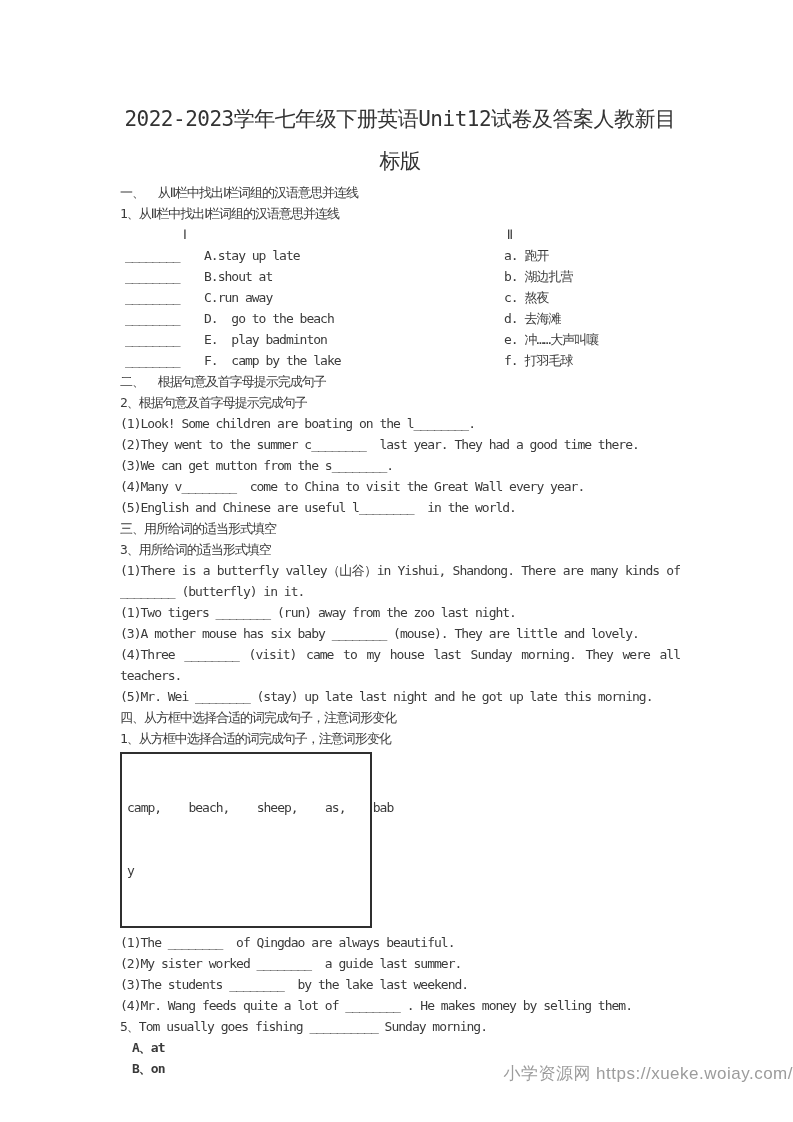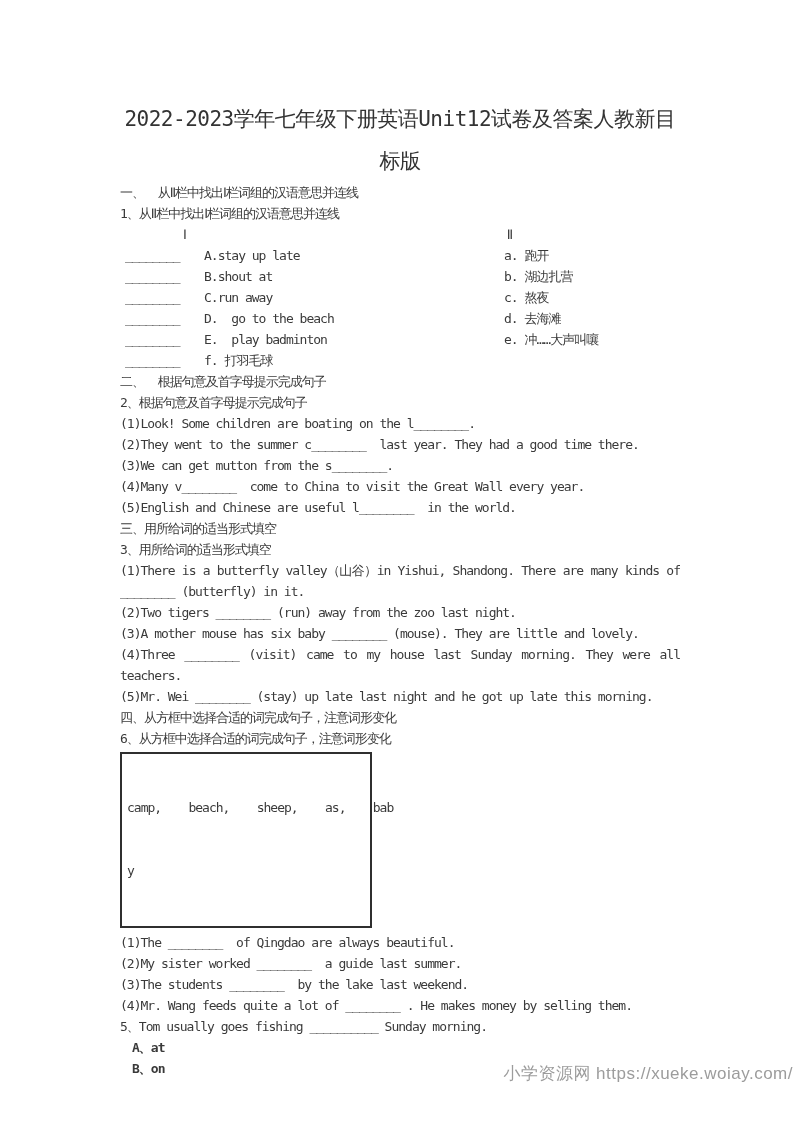--- a/index.html
+++ b/index.html
@@ -117,41 +117,42 @@
       <span>D.  go to the beach</span>
       <span>d. 去海滩</span>
     </div>
     <div class="match-row">
       <span>________</span>
       <span>E.  play badminton</span>
       <span>e. 冲……大声叫嚷</span>
     </div>
     <div class="match-row">
       <span>________</span>
+      <span>F.  camp by the lake</span>
       <span>f. 打羽毛球</span>
     </div>
 
     <p>二、  根据句意及首字母提示完成句子</p>
     <p>2、根据句意及首字母提示完成句子</p>
     <p>(1)Look! Some children are boating on the l________.</p>
     <p>(2)They went to the summer c________  last year. They had a good time there.</p>
     <p>(3)We can get mutton from the s________.</p>
     <p>(4)Many v________  come to China to visit the Great Wall every year.</p>
     <p>(5)English and Chinese are useful l________  in the world.</p>
 
     <p>三、用所给词的适当形式填空</p>
     <p>3、用所给词的适当形式填空</p>
     <p>(1)There is a butterfly valley（山谷）in Yishui, Shandong. There are many kinds of ________ (butterfly) in it.</p>
-    <p>(2)Two tigers ________ (run) away from the zoo last night.</p>
+    <p>(1)Two tigers ________ (run) away from the zoo last night.</p>
     <p>(3)A mother mouse has six baby ________ (mouse). They are little and lovely.</p>
     <p>(4)Three ________ (visit) came to my house last Sunday morning. They were all teachers.</p>
     <p>(5)Mr. Wei ________ (stay) up late last night and he got up late this morning.</p>
 
     <p>四、从方框中选择合适的词完成句子，注意词形变化</p>
-    <p>6、从方框中选择合适的词完成句子，注意词形变化</p>
+    <p>1、从方框中选择合适的词完成句子，注意词形变化</p>
     <div class="word-box">
       <div>camp,    beach,    sheep,    as,    bab</div>
       <div>y</div>
     </div>
     <p>(1)The ________  of Qingdao are always beautiful.</p>
     <p>(2)My sister worked ________  a guide last summer.</p>
     <p>(3)The students ________  by the lake last weekend.</p>
     <p>(4)Mr. Wang feeds quite a lot of ________ . He makes money by selling them.</p>
 
     <p>5、Tom usually goes fishing __________ Sunday morning.</p>

